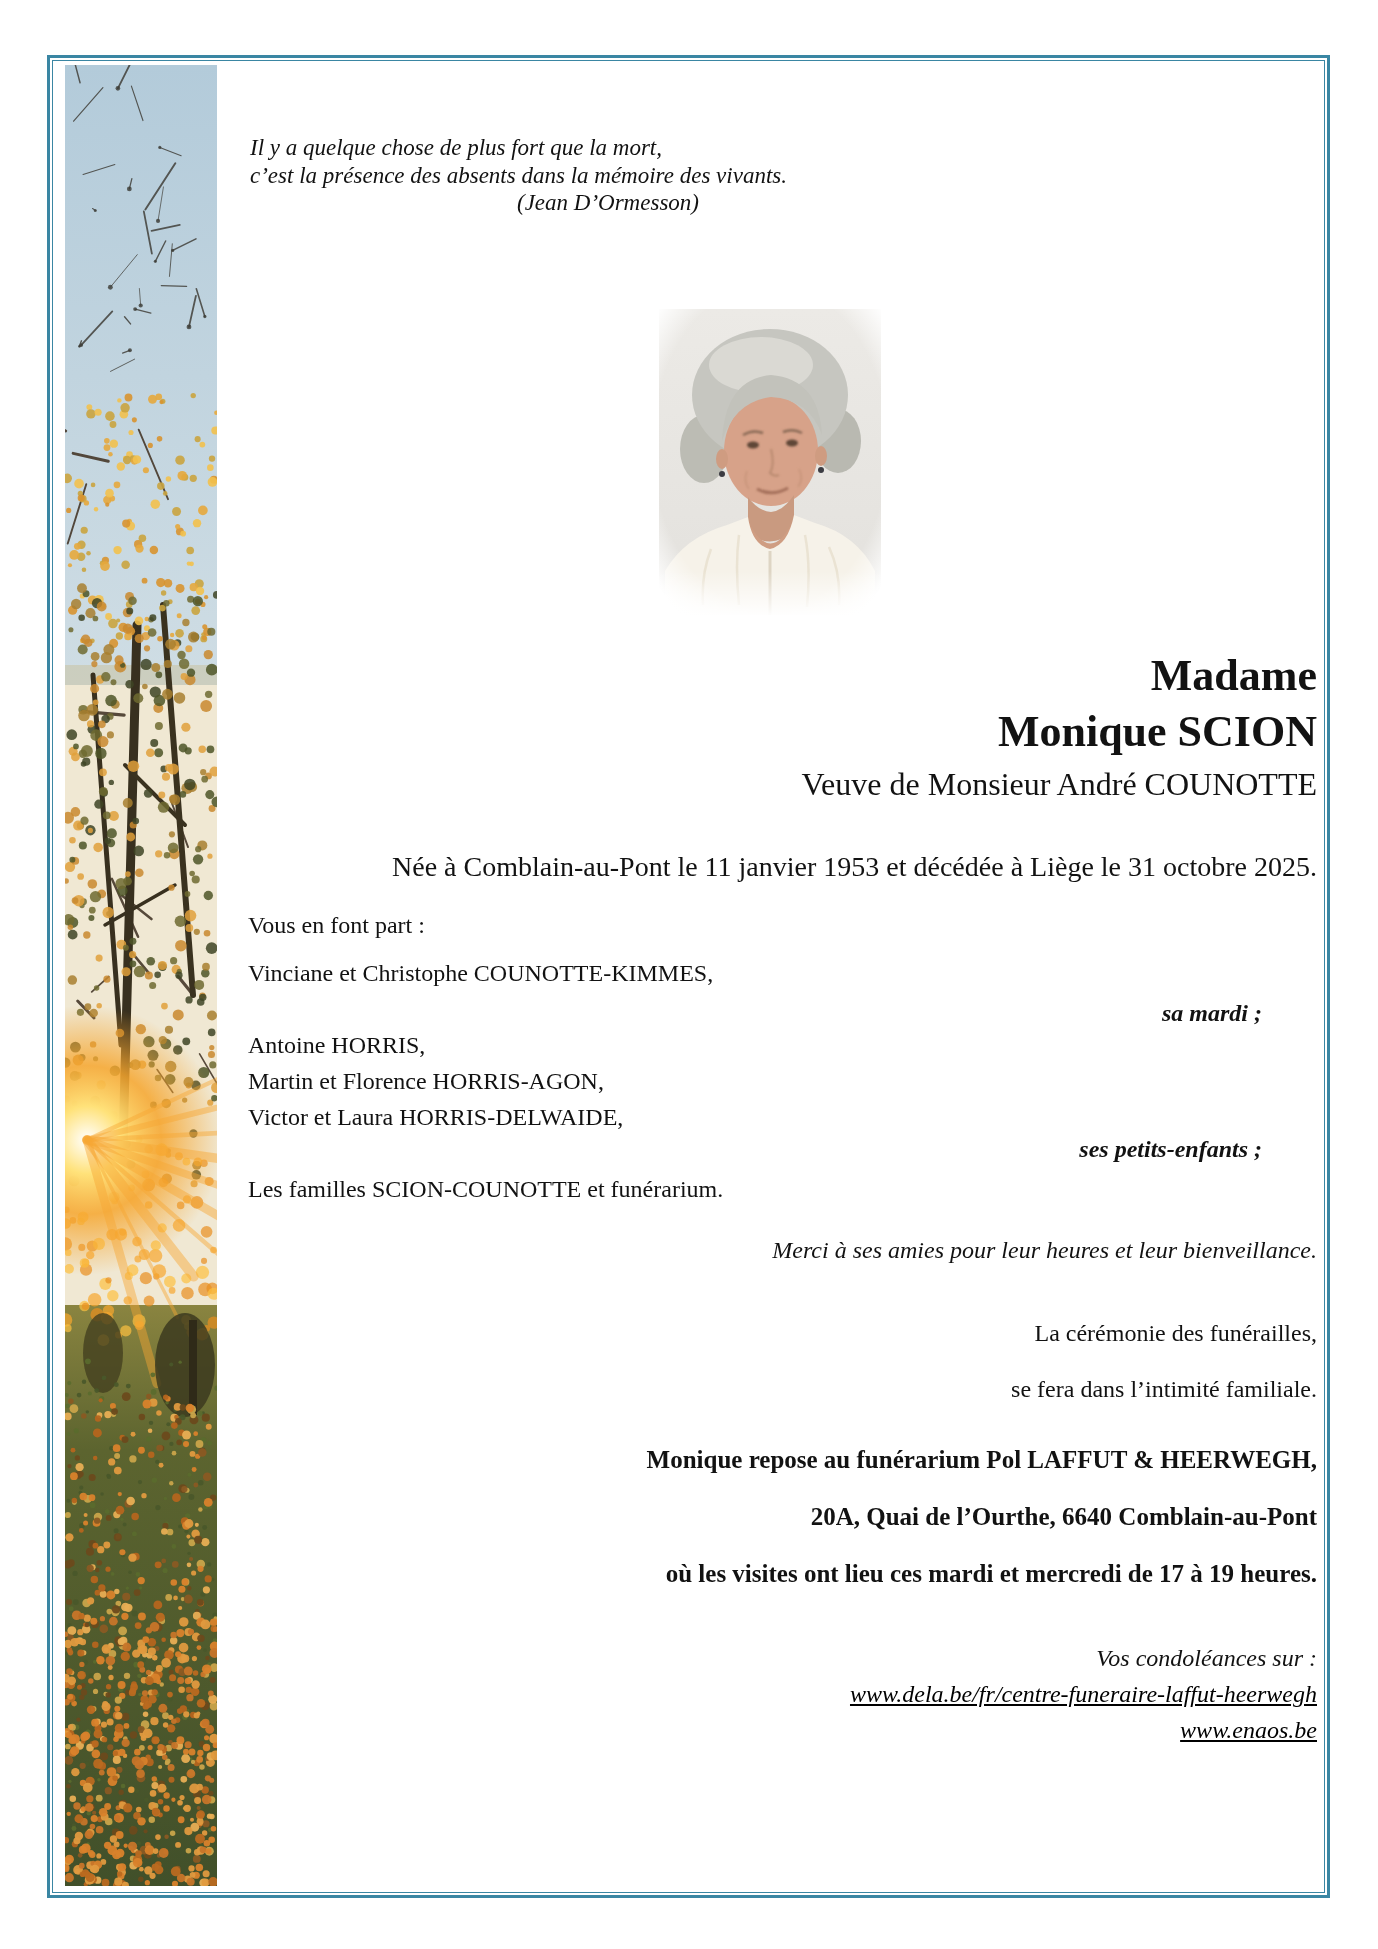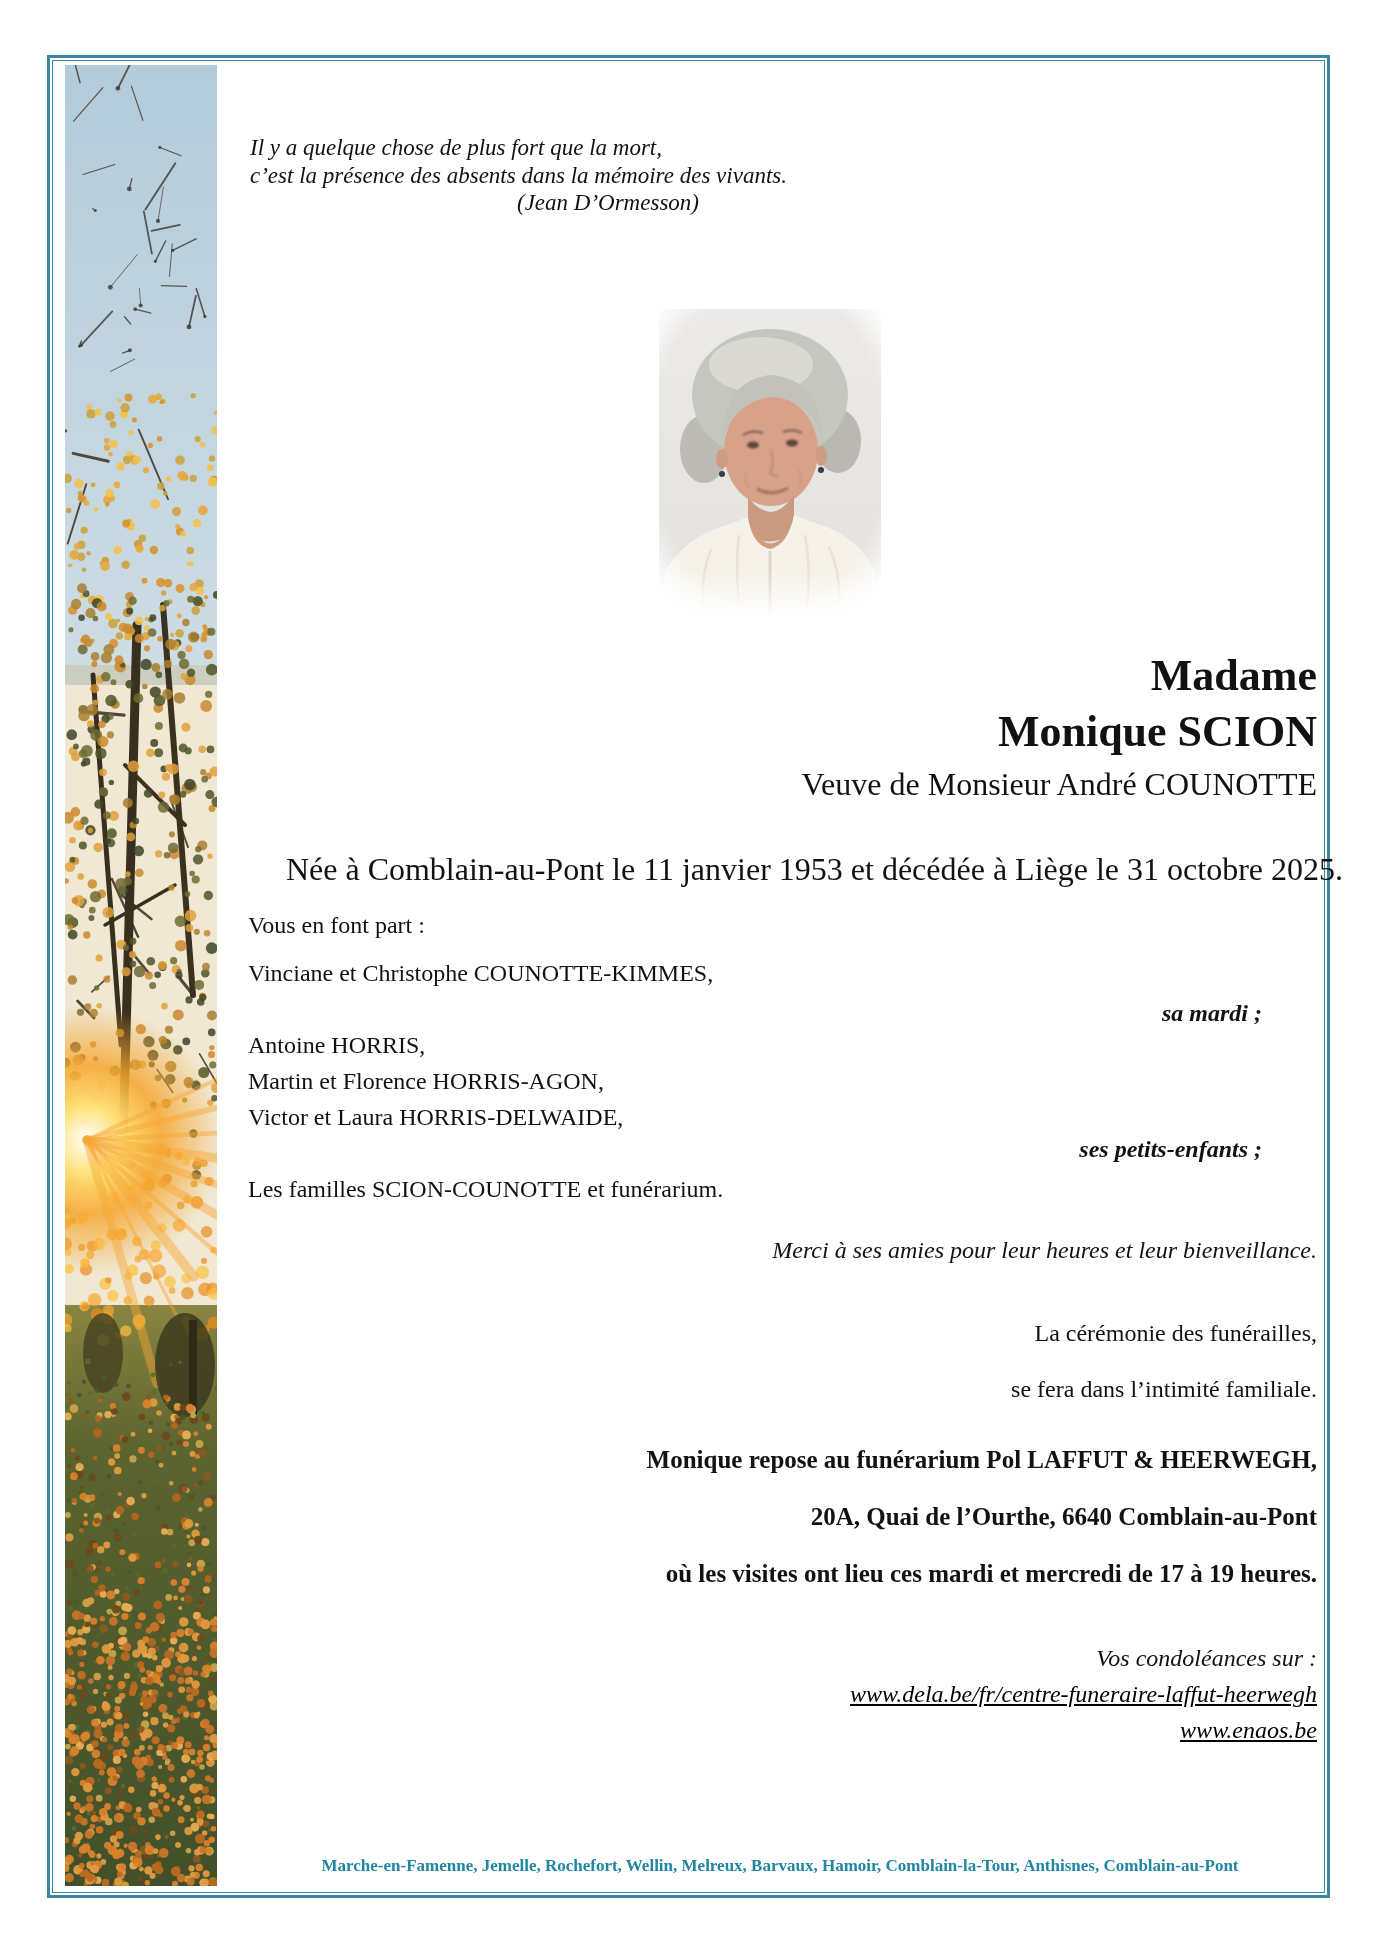--- a/index.html
+++ b/index.html
@@ -14,21 +14,21 @@
   .abs{position:absolute;text-align:right;}
   .quote{left:250px;top:134px;font-size:23px;font-style:italic;line-height:28px;white-space:nowrap;}
   .quote-attr{left:250px;top:190px;width:716px;text-align:center;font-size:23px;font-style:italic;}
 
   .photo{left:659px;top:308px;width:222px;height:308px;}
   .photo svg{display:block;width:222px;height:308px;}
 
   .center-col{left:217px;width:1100px;text-align:right;}
   .deceased-title{top:648px;font-size:44px;font-weight:bold;line-height:56px;}
   .widow-line{top:766px;font-size:32px;}
-  .life-dates{top:851px;font-size:32px;padding-left:26px;}
+  .life-dates{top:851px;font-size:28px;}
 
   .body-line{left:248px;font-size:24px;white-space:nowrap;}
   .right-label{left:248px;width:1014px;text-align:right;font-size:24px;font-weight:bold;font-style:italic;}
 
   .thanks{top:1237px;font-size:24px;font-style:italic;}
   .cer{font-size:24px;}
   .repose{font-size:25px;font-weight:bold;}
   .cond-label{top:1645px;font-size:24px;font-style:italic;}
   .cond-link{font-size:24px;font-style:italic;}
   .cond-link a{color:#000000;text-decoration:underline;}
@@ -1578,15 +1578,14 @@
   <div class="abs center-col repose" style="top:1560px">où les visites ont lieu ces mardi et mercredi de 17 à 19 heures.</div>
 
   <div class="abs center-col cond-label">Vos condoléances sur :</div>
   <div class="abs center-col cond-link" style="top:1681px">
     <a href="#">www.dela.be/fr/centre-funeraire-laffut-heerwegh</a>
   </div>
   <div class="abs center-col cond-link" style="top:1717px">
     <a href="#">www.enaos.be</a>
   </div>
 
-  <div class="abs footer-towns">Marche-en-Famenne, Jemelle, Rochefort, Wellin, Melreux, Barvaux, Hamoir, Comblain-la-Tour, Anthisnes, Comblain-au-Pont</div>
 
 </div>
 
 </body></html>

